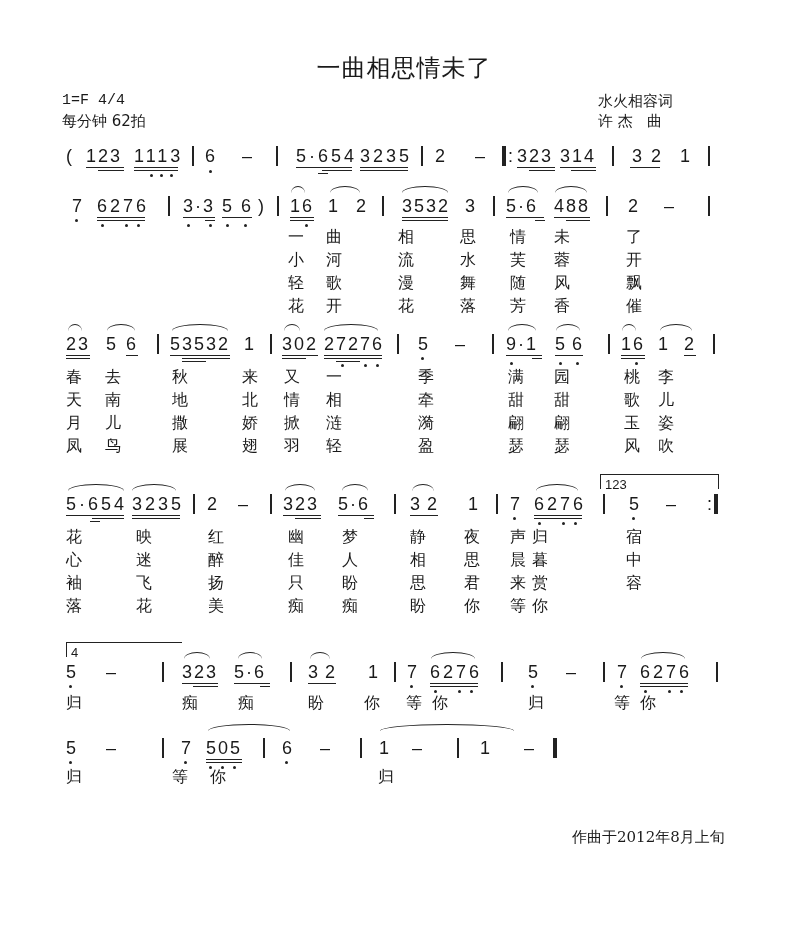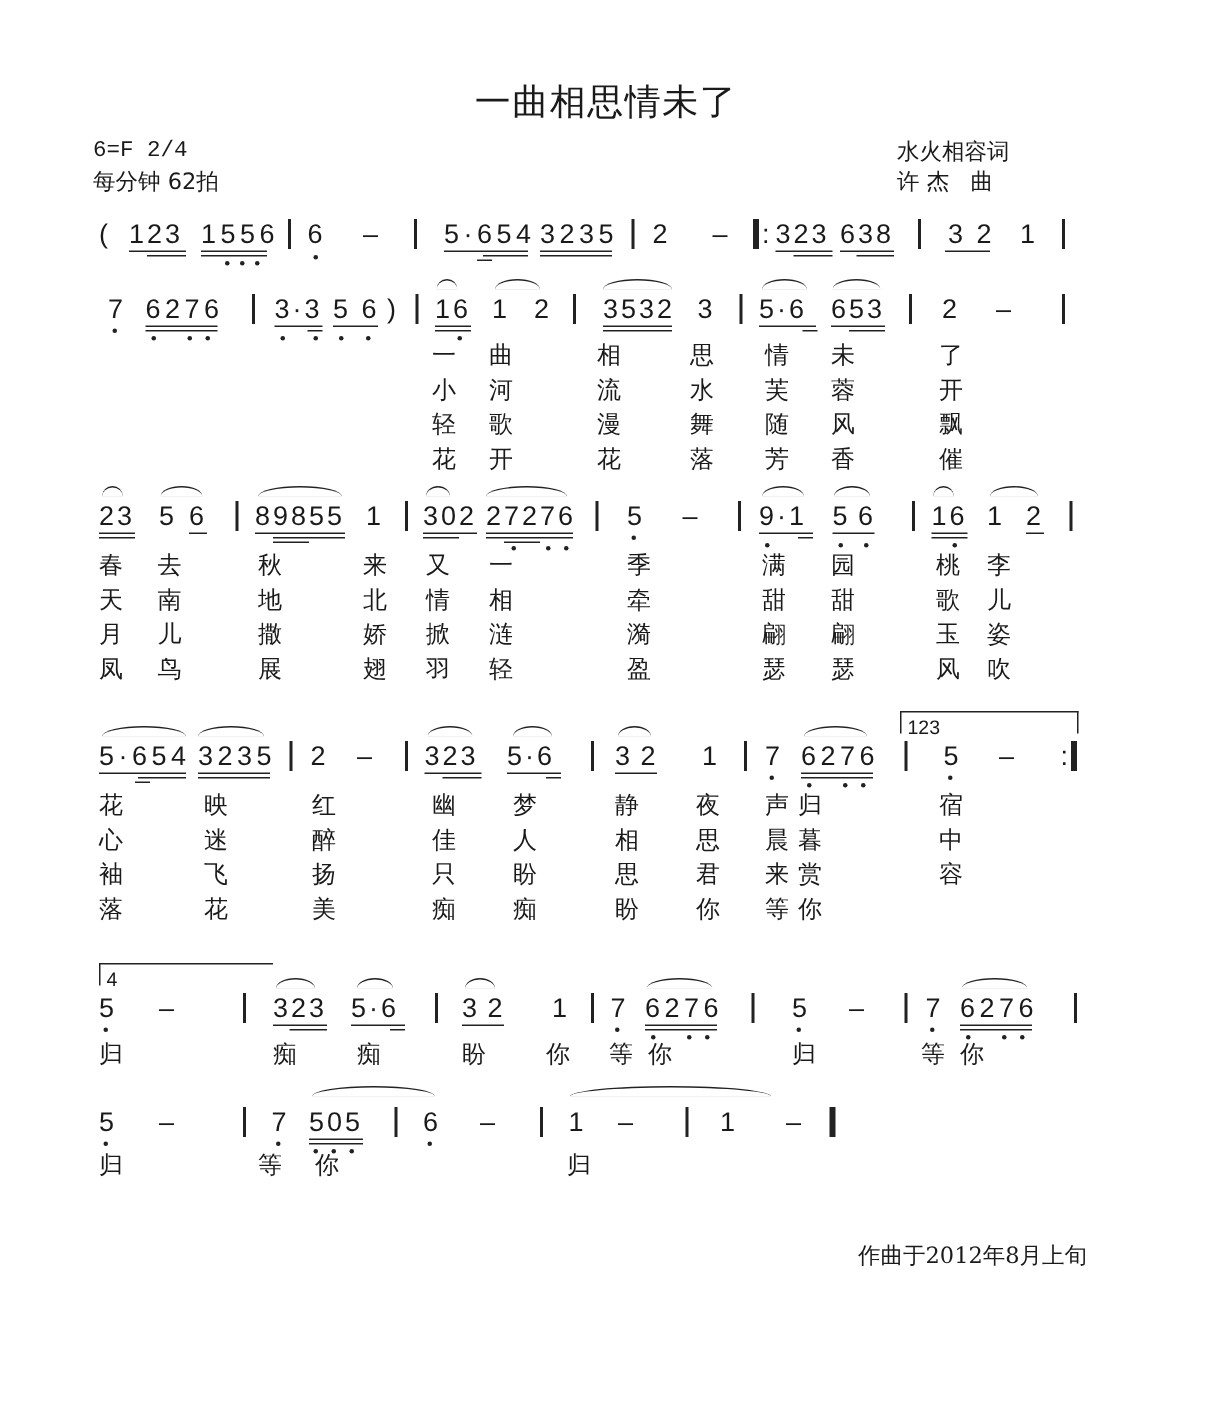--- a/index.html
+++ b/index.html
@@ -19,31 +19,31 @@
   .slur { position:absolute; border-top:1.3px solid #222; border-radius:50% 50% 0 0 / 100% 100% 0 0; height:6px; }
   .volta { position:absolute; border-top:1.3px solid #222; border-left:1.3px solid #222; height:14px; }
   .volta.closed { border-right:1.3px solid #222; }
   .volta span { position:absolute; left:4px; top:2px; font-size:13px; }
   .footer { font-size:15px; font-family:"DejaVu Serif", serif; }
 </style>
 </head>
 <body>
 
 <div class="abs title">一曲相思情未了</div>
-<div class="abs meta" style="left:62px;top:92px;font-family:'Liberation Mono',monospace;">6=F 2/4</div>
+<div class="abs meta" style="left:62px;top:92px;font-family:'Liberation Mono',monospace;">1=F 4/4</div>
 <div class="abs meta" style="left:62px;top:112px;">每分钟 62拍</div>
 <div class="abs meta" style="left:598px;top:92px;">水火相容词</div>
 <div class="abs meta" style="left:598px;top:112px;white-space:pre;">许 杰   曲</div>
 
 <div class="row" style="top:146px;">
   <span class="note" style="left:66px;">(</span>
   <span class="note" style="left:86px;letter-spacing:2px;">123</span>
   <span class="ul" style="left:86px;top:21px;width:38px;"></span>
   <span class="ul" style="left:98px;top:24px;width:26px;"></span>
-  <span class="note" style="left:134px;letter-spacing:3px;">1556</span>
+  <span class="note" style="left:134px;letter-spacing:3px;">1113</span>
   <span class="ul" style="left:134px;top:21px;width:44px;"></span>
   <span class="ul" style="left:134px;top:24px;width:44px;"></span>
   <span class="dot" style="left:150px;top:28px;"></span>
     <span class="dot" style="left:160px;top:28px;"></span>
     <span class="dot" style="left:170px;top:28px;"></span>
   <span class="bar" style="left:192px;top:0;"></span>
   <span class="note" style="left:205px;">6</span>
     <span class="dot" style="left:209px;top:24px;"></span>
   <span class="note" style="left:242px;">–</span>
   <span class="bar" style="left:276px;top:0;"></span>
@@ -55,21 +55,21 @@
   <span class="ul" style="left:360px;top:21px;width:48px;"></span>
   <span class="ul" style="left:360px;top:24px;width:48px;"></span>
   <span class="bar" style="left:421px;top:0;"></span>
   <span class="note" style="left:435px;">2</span>
   <span class="note" style="left:475px;">–</span>
   <span class="bar thick" style="left:502px;top:0;"></span>
   <span class="note" style="left:508px;">:</span>
   <span class="note" style="left:517px;letter-spacing:2px;">323</span>
   <span class="ul" style="left:517px;top:21px;width:38px;"></span>
   <span class="ul" style="left:529px;top:24px;width:26px;"></span>
-  <span class="note" style="left:560px;letter-spacing:2px;">638</span>
+  <span class="note" style="left:560px;letter-spacing:2px;">314</span>
   <span class="ul" style="left:560px;top:21px;width:36px;"></span>
   <span class="ul" style="left:571px;top:24px;width:25px;"></span>
   <span class="bar" style="left:612px;top:0;"></span>
   <span class="note" style="left:632px;word-spacing:4px;">3 2</span>
   <span class="ul" style="left:630px;top:21px;width:30px;"></span>
   <span class="note" style="left:680px;">1</span>
   <span class="bar" style="left:708px;top:0;"></span>
 </div>
 
 <div class="row" style="top:196px;">
@@ -106,21 +106,21 @@
   <span class="note" style="left:402px;letter-spacing:2px;">3532</span>
   <span class="ul" style="left:402px;top:21px;width:46px;"></span>
     <span class="ul" style="left:402px;top:24px;width:46px;"></span>
   <span class="note" style="left:465px;">3</span>
   <span class="bar" style="left:493px;top:0;"></span>
   <span class="slur" style="left:508px;top:-10px;width:30px;"></span>
   <span class="note" style="left:506px;letter-spacing:2px;">5·6</span>
   <span class="ul" style="left:506px;top:21px;width:38px;"></span>
     <span class="ul" style="left:535px;top:24px;width:10px;"></span>
   <span class="slur" style="left:555px;top:-10px;width:32px;"></span>
-  <span class="note" style="left:554px;letter-spacing:2px;">653</span>
+  <span class="note" style="left:554px;letter-spacing:2px;">488</span>
   <span class="ul" style="left:554px;top:21px;width:36px;"></span>
     <span class="ul" style="left:566px;top:24px;width:24px;"></span>
   <span class="bar" style="left:606px;top:0;"></span>
   <span class="note" style="left:628px;">2</span>
   <span class="note" style="left:664px;">–</span>
   <span class="bar" style="left:708px;top:0;"></span>
 </div>
 
 <div class="lyr" style="left:288px;top:226px;letter-spacing:0;">
   <span style="position:absolute;left:0;">一</span>
@@ -163,21 +163,21 @@
   <span class="slur" style="left:68px;top:-10px;width:14px;"></span>
   <span class="note" style="left:66px;letter-spacing:2px;">23</span>
   <span class="ul" style="left:66px;top:21px;width:24px;"></span>
     <span class="ul" style="left:66px;top:24px;width:24px;"></span>
   <span class="slur" style="left:107px;top:-10px;width:28px;"></span>
   <span class="note" style="left:106px;">5</span>
   <span class="note" style="left:126px;">6</span>
   <span class="ul" style="left:126px;top:21px;width:12px;"></span>
   <span class="bar" style="left:157px;top:0;"></span>
   <span class="slur" style="left:172px;top:-10px;width:56px;"></span>
-  <span class="note" style="left:170px;letter-spacing:2px;">89855</span>
+  <span class="note" style="left:170px;letter-spacing:2px;">53532</span>
   <span class="ul" style="left:170px;top:21px;width:60px;"></span>
     <span class="ul" style="left:182px;top:24px;width:48px;"></span>
     <span class="ul" style="left:182px;top:27px;width:24px;"></span>
   <span class="note" style="left:244px;">1</span>
   <span class="bar" style="left:270px;top:0;"></span>
   <span class="slur" style="left:284px;top:-10px;width:16px;"></span>
   <span class="note" style="left:282px;letter-spacing:2px;">302</span>
   <span class="ul" style="left:282px;top:21px;width:36px;"></span>
     <span class="ul" style="left:282px;top:24px;width:24px;"></span>
   <span class="slur" style="left:324px;top:-10px;width:54px;"></span>

